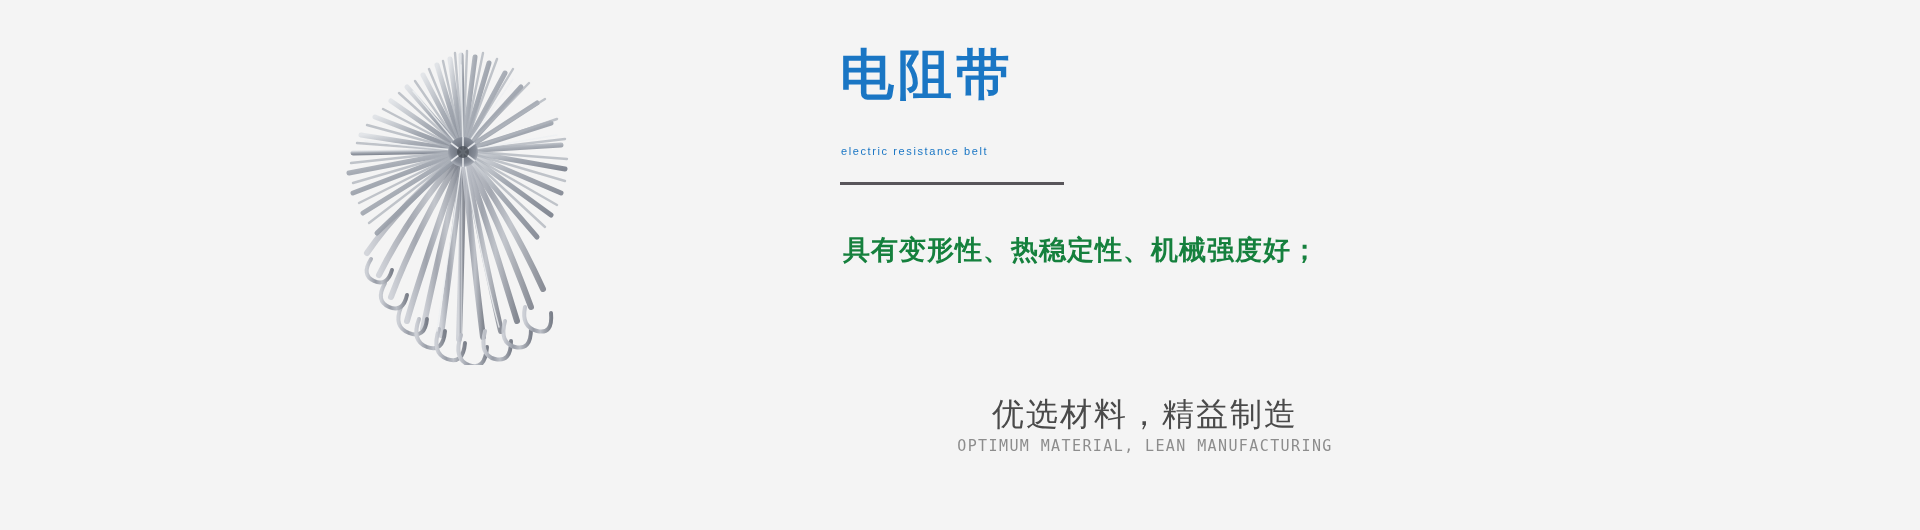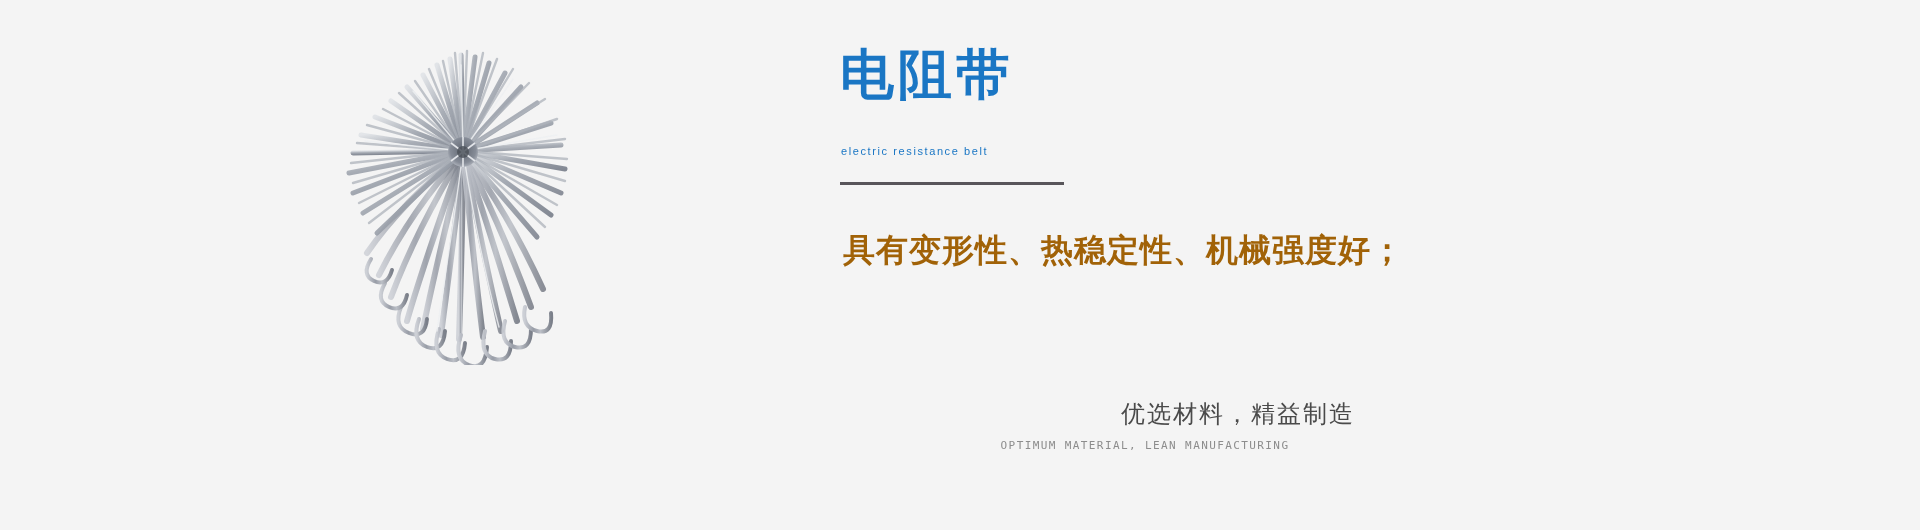--- a/index.html
+++ b/index.html
@@ -71,49 +71,48 @@
     background:#58555a;
   }
 
   #description {
     position:absolute;
     left:3px;
     top:228px;
     width:620px;
   }
   .desc-line {
-    font-size:32px;
+    font-size:27px;
     line-height:44px;
     font-weight:bold;
-    color:#a16207;
+    color:#15803d;
     letter-spacing:1px;
     white-space:nowrap;
   }
 
   
   #tagline {
     position:absolute;
     left:95px;
     top:392px;
     width:420px;
     text-align:center;
   }
   #tagline-zh {
-    font-size:24px;
+    font-size:32px;
     line-height:44px;
     color:#4a4a4a;
     letter-spacing:2px;
     white-space:nowrap;
     font-family:"Liberation Serif","DejaVu Serif",serif;
     font-weight:normal;
-    text-align:right;
   }
   #tagline-en {
     margin-top:2px;
-    font-size:11px;
+    font-size:15px;
     line-height:16px;
     color:#8d8d8d;
     letter-spacing:1.4px;
     white-space:nowrap;
     font-family:"DejaVu Sans Mono","Liberation Mono",monospace;
   }
 </style>
 </head>
 <body>
 

